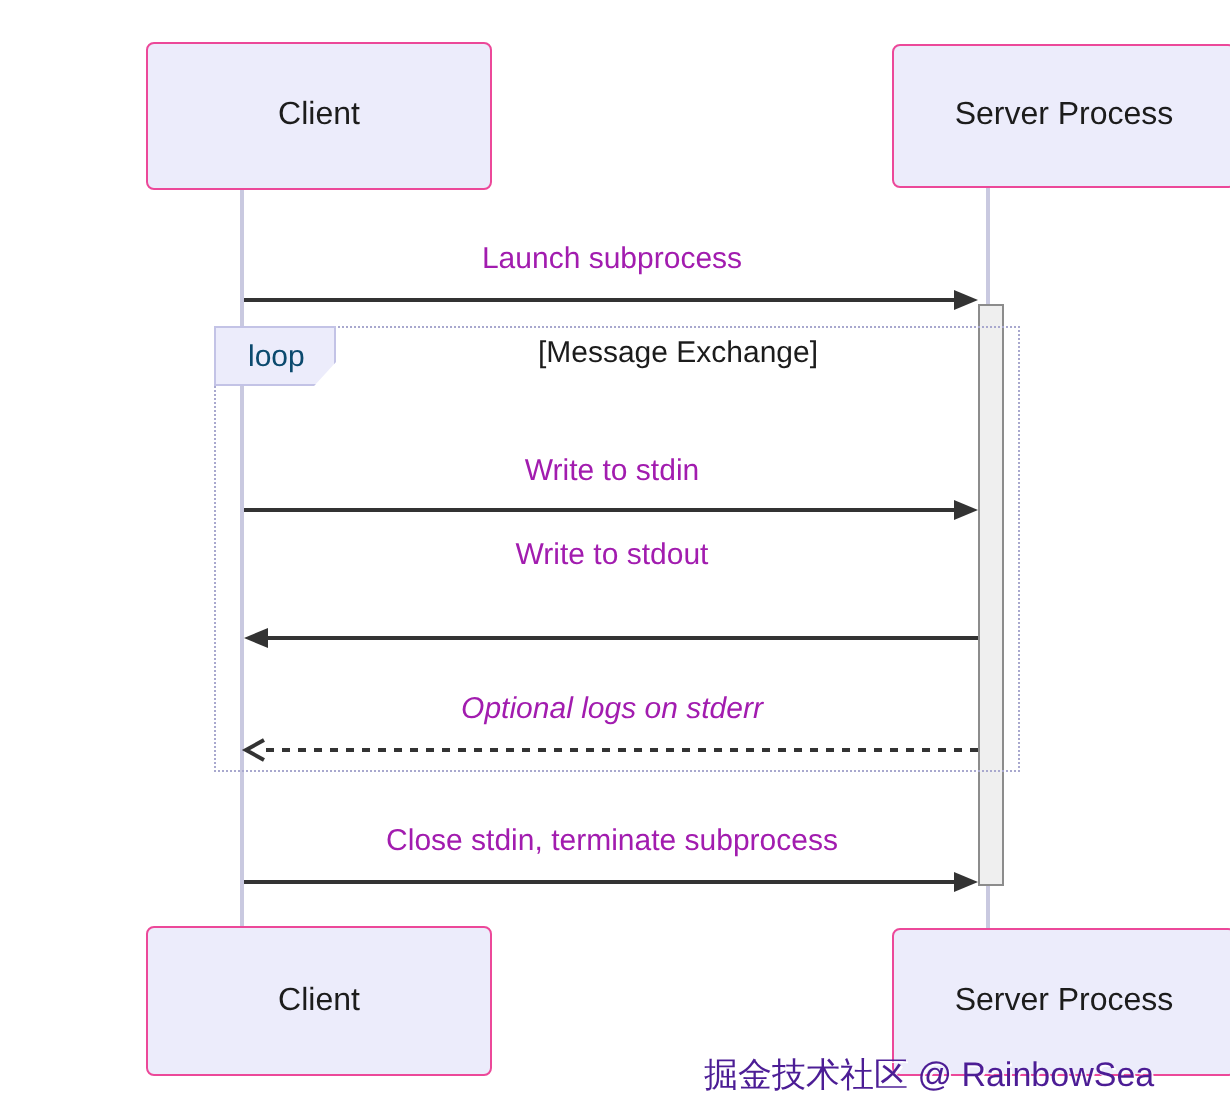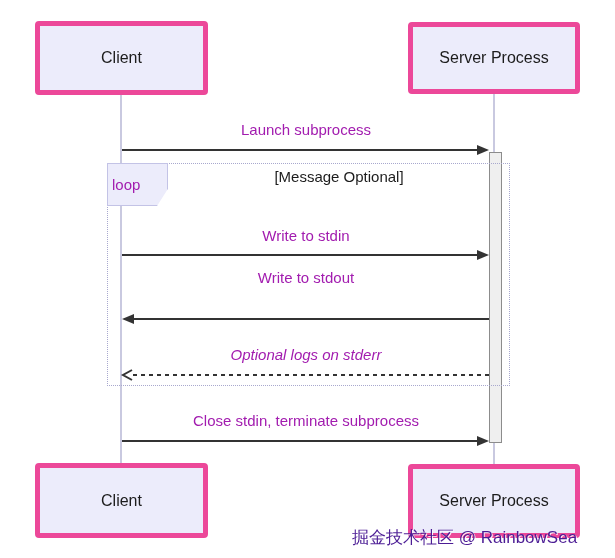--- a/index.html
+++ b/index.html
@@ -2,47 +2,47 @@
 <html><head>
 <meta charset="utf-8">
 <style>
   html,body{margin:0;padding:0;background:#fff;}
   .stage{
     position:relative;width:615px;height:558px;background:#ffffff;overflow:hidden;
     font-family:"Liberation Sans","DejaVu Sans",sans-serif;color:#222;
   }
   
   .actor{
-    position:absolute;background:#ECECFB;border:5px solid #ec4899;border-radius:4px;
+    position:absolute;background:#ECECFB;border:1px solid #ec4899;border-radius:4px;
     display:flex;align-items:center;justify-content:center;
-    font-size:16px;color:#1c1c1c;box-sizing:border-box;
+    font-size:16px;color:#1c1c1c;box-sizing:border-box;margin-left:38px;
   }
   .actor-client-top{left:35px;top:21px;width:173px;height:74px;}
   .actor-server-top{left:408px;top:22px;width:172px;height:72px;}
   .actor-client-bottom{left:35px;top:463px;width:173px;height:75px;}
   .actor-server-bottom{left:408px;top:464px;width:172px;height:74px;}
   
   .lifeline{position:absolute;width:2px;background:#C9C9E0;}
   .lifeline-client{left:120px;top:95px;height:368px;}
   .lifeline-server{left:493px;top:94px;height:370px;}
   
   .activation{
     position:absolute;left:489px;top:152px;width:13px;height:291px;
     background:#EFEFEF;border:1px solid #8C8C8C;box-sizing:border-box;
   }
   
   .loop-box{
     position:absolute;left:107px;top:163px;width:403px;height:223px;
     border:1px dotted #A8A8CE;box-sizing:border-box;
   }
   .loop-tab{
-    position:absolute;left:107px;top:163px;width:61px;height:43px;
+    position:absolute;left:107px;top:163px;width:61px;height:30px;
     background:#ECECFB;border:1px solid #C3C3E6;box-sizing:border-box;
     clip-path:polygon(0 0,100% 0,100% 60%,82% 100%,0 100%);
-    font-size:15px;color:#a21caf;display:flex;align-items:center;padding-left:4px;
+    font-size:15px;color:#0c4a6e;display:flex;align-items:center;padding-left:16px;
   }
   .loop-title{
     position:absolute;left:339px;top:168px;transform:translateX(-50%);
     font-size:15px;color:#1c1c1c;white-space:nowrap;
   }
   
   .msg{
     position:absolute;left:306px;transform:translateX(-50%);
     font-size:15px;color:#a21caf;white-space:nowrap;
   }
@@ -74,21 +74,21 @@
 
   <div class="lifeline lifeline-client"></div>
   <div class="lifeline lifeline-server"></div>
 
   <div class="activation"></div>
 
   <div class="loop-box"></div>
   <div class="loop-tab">
     <span>loop</span>
   </div>
-  <div class="loop-title">[Message Optional]</div>
+  <div class="loop-title">[Message Exchange]</div>
 
   <div class="actor actor-client-top">
     <span>Client</span>
   </div>
   <div class="actor actor-server-top">
     <span>Server Process</span>
   </div>
   <div class="actor actor-client-bottom">
     <span>Client</span>
   </div>

